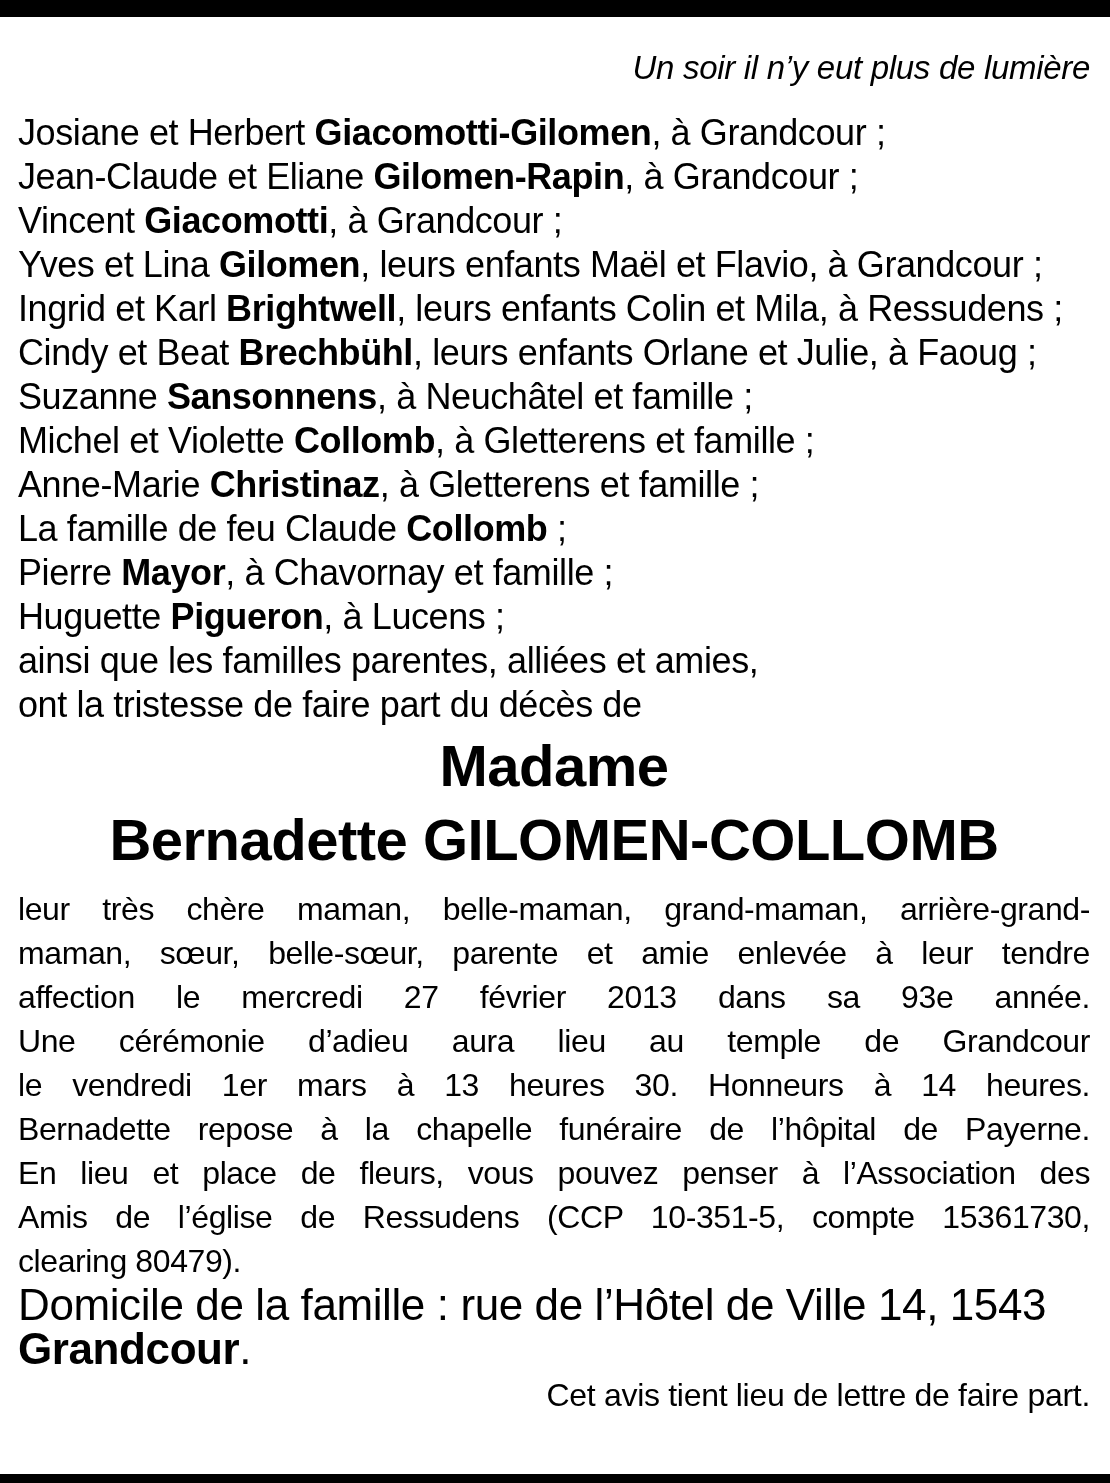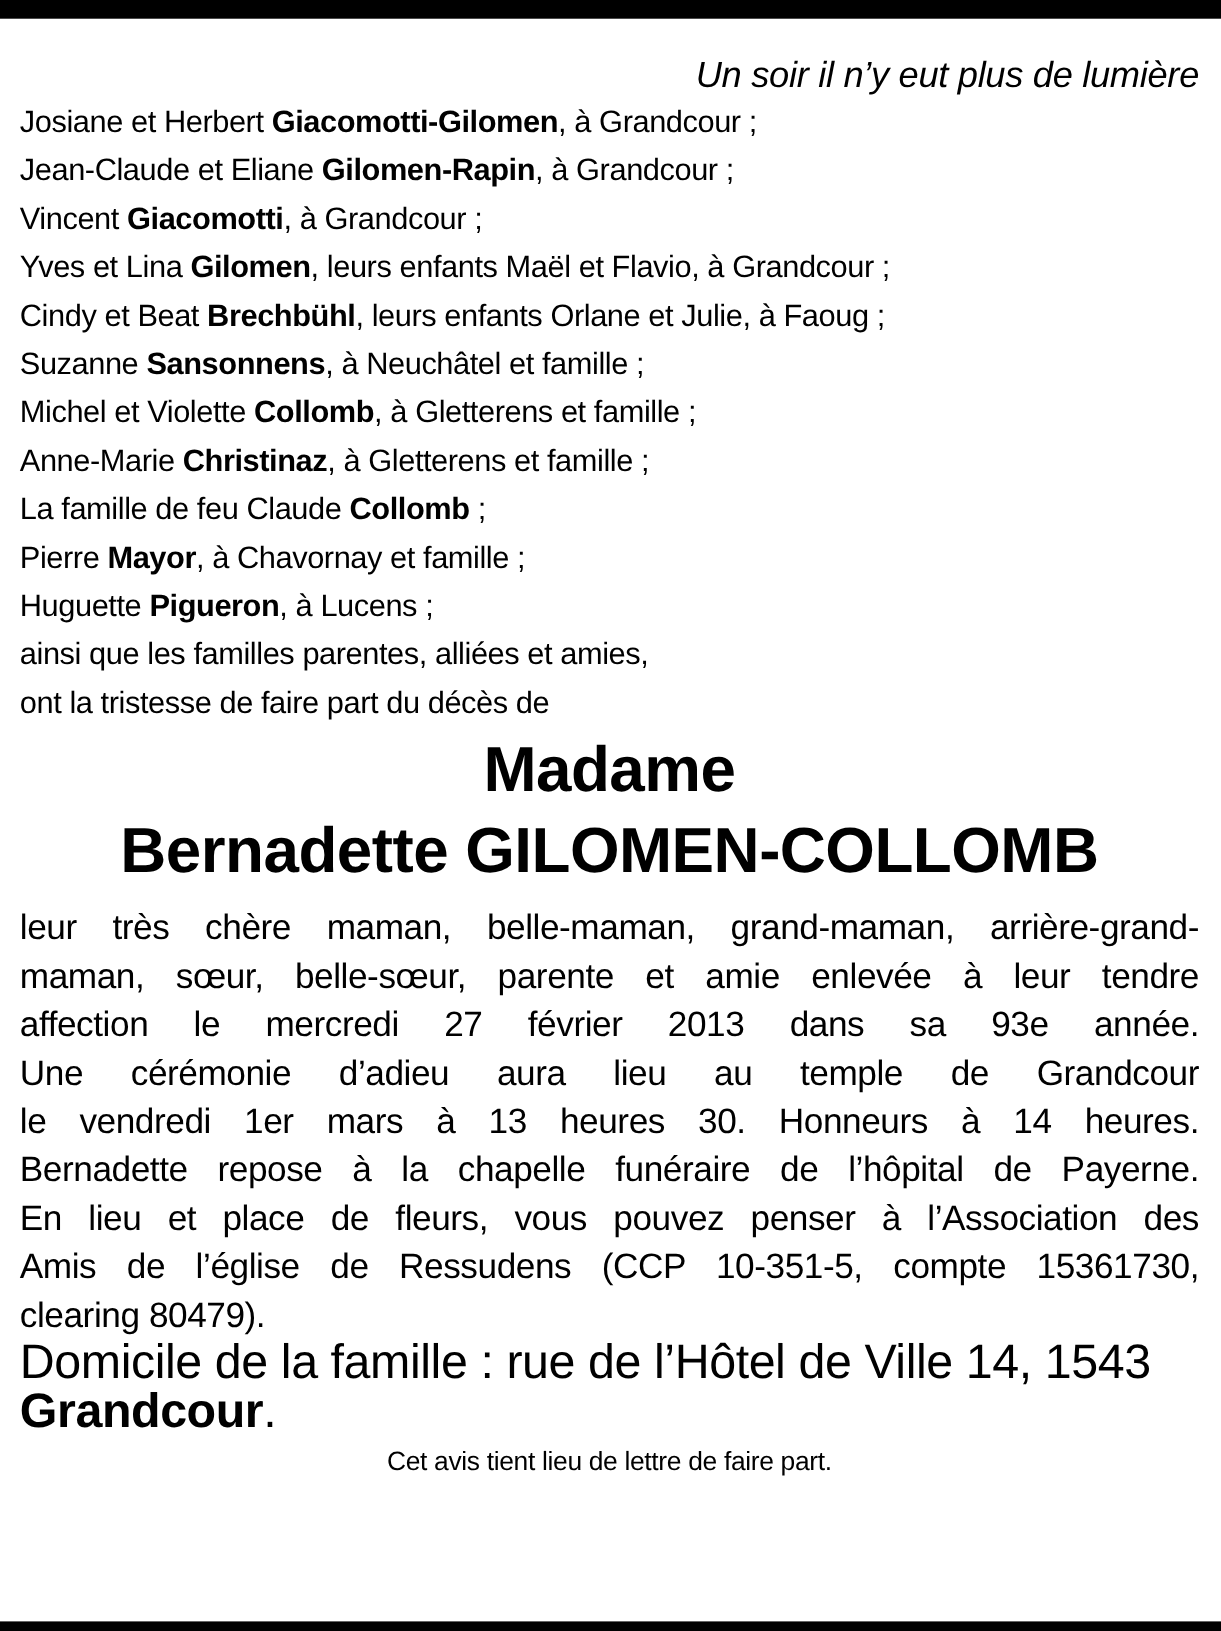--- a/index.html
+++ b/index.html
@@ -25,21 +25,22 @@
     padding: 47px 20px 0 18px;
   }
   .epigraph {
     text-align: right;
     font-style: italic;
     font-size: 33px;
     line-height: 42px;
     letter-spacing: -0.3px;
   }
   .family {
-    font-size: 28px;
+    margin-top: 22px;
+    font-size: 36px;
     line-height: 44px;
     letter-spacing: -0.4px;
   }
   .family-line { white-space: nowrap; }
   .bold-name { font-weight: 700; }
   .title-line {
     text-align: center;
     font-weight: 700;
     font-size: 58px;
     line-height: 70px;
@@ -59,22 +60,22 @@
   .body-line.no-justify {
     text-align: left;
     text-align-last: left;
   }
   .domicile {
     font-size: 44px;
     line-height: 44px;
     letter-spacing: -0.4px;
   }
   .footer-note {
-    text-align: center;
-    font-size: 24px;
+    text-align: right;
+    font-size: 32px;
     line-height: 44px;
     letter-spacing: -0.3px;
     margin-top: 2px;
   }
 </style>
 </head>
 <body>
 
 <div class="page">
   <div class="bar top"></div>
@@ -89,20 +90,21 @@
 
         <div class="family-line"><span>Josiane et Herbert </span><span class="bold-name">Giacomotti-Gilomen</span><span>, à Grandcour ;</span></div>
 
         <div class="family-line"><span>Jean-Claude et Eliane </span><span class="bold-name">Gilomen-Rapin</span><span>, à Grandcour ;</span></div>
 
 
         <div class="family-line"><span>Vincent </span><span class="bold-name">Giacomotti</span><span>, à Grandcour ;</span></div>
 
         <div class="family-line"><span>Yves et Lina </span><span class="bold-name">Gilomen</span><span>, leurs enfants Maël et Flavio, à Grandcour ;</span></div>
 
+        <div class="family-line"><span>Ingrid et Karl </span><span class="bold-name">Brightwell</span><span>, leurs enfants Colin et Mila, à Ressudens ;</span></div>
 
         <div class="family-line"><span>Cindy et Beat </span><span class="bold-name">Brechbühl</span><span>, leurs enfants Orlane et Julie, à Faoug ;</span></div>
 
         <div class="family-line"><span>Suzanne </span><span class="bold-name">Sansonnens</span><span>, à Neuchâtel et famille ;</span></div>
 
         <div class="family-line"><span>Michel et Violette </span><span class="bold-name">Collomb</span><span>, à Gletterens et famille ;</span></div>
 
         <div class="family-line"><span>Anne-Marie </span><span class="bold-name">Christinaz</span><span>, à Gletterens et famille ;</span></div>
 
         <div class="family-line"><span>La famille de feu Claude </span><span class="bold-name">Collomb</span><span> ;</span></div>

